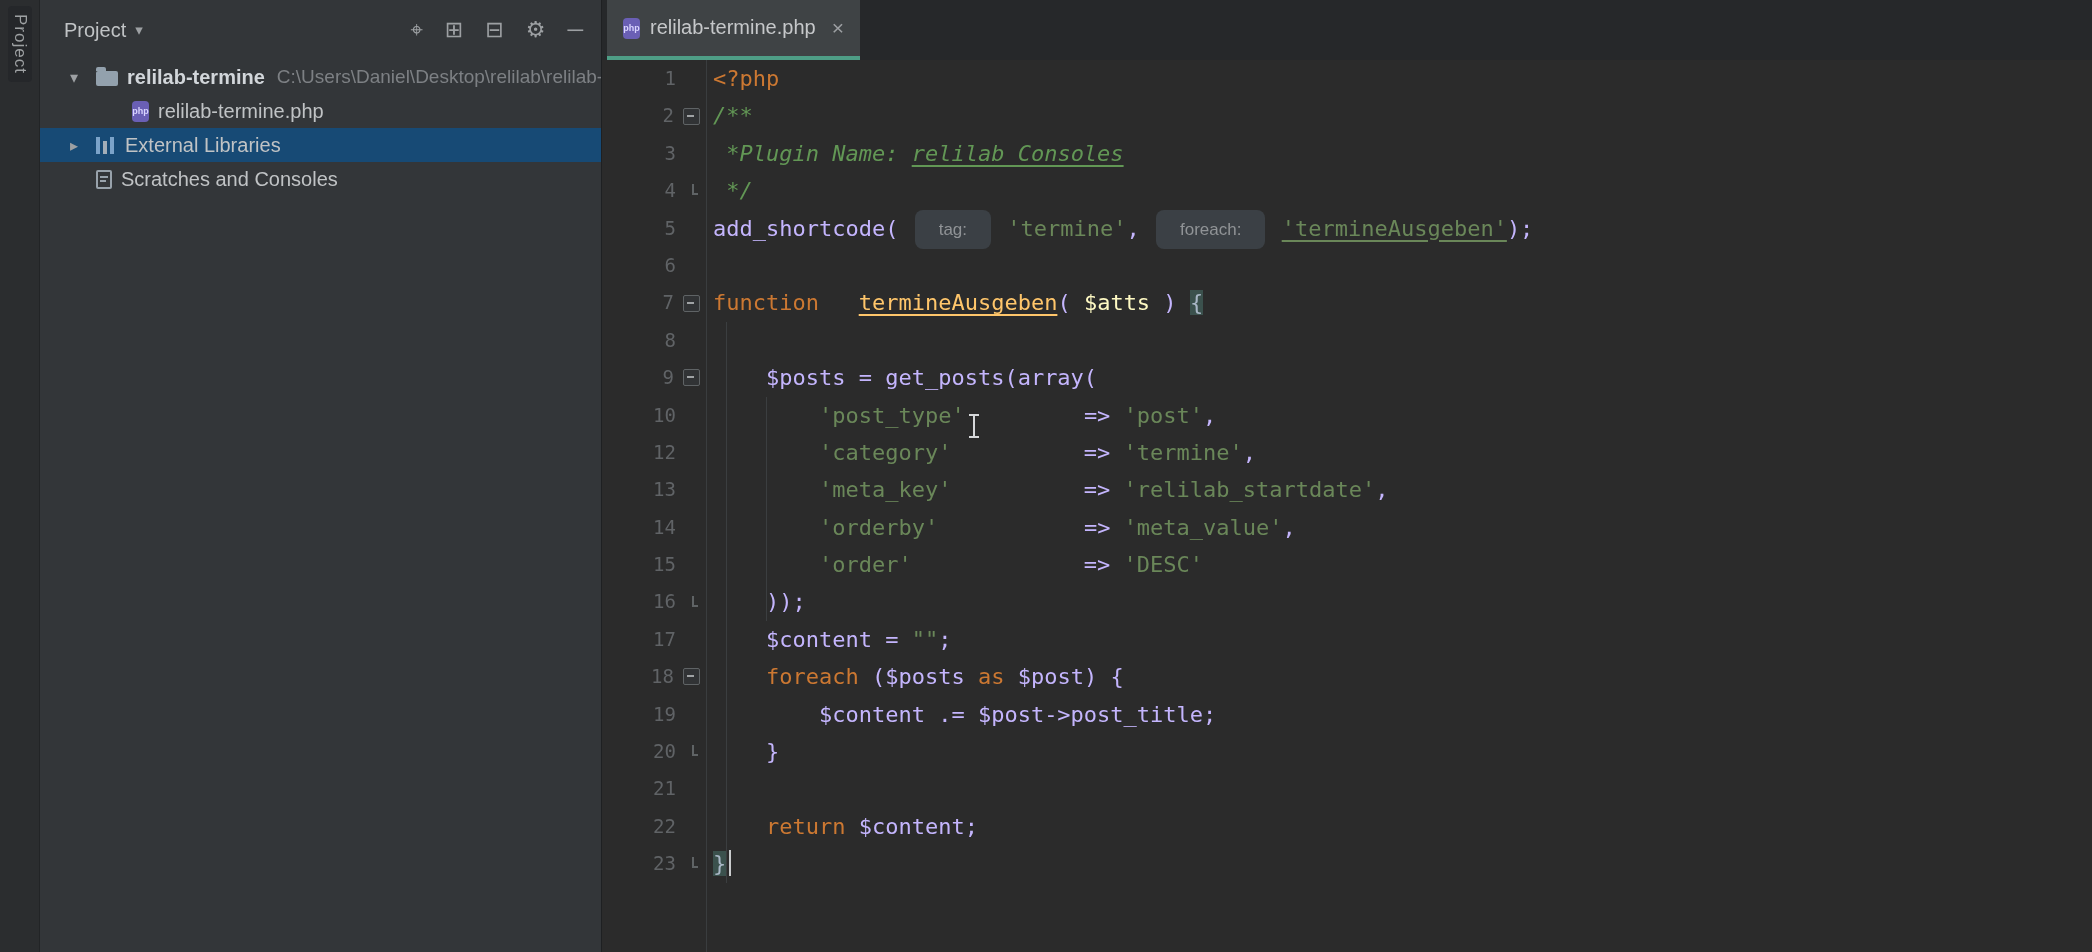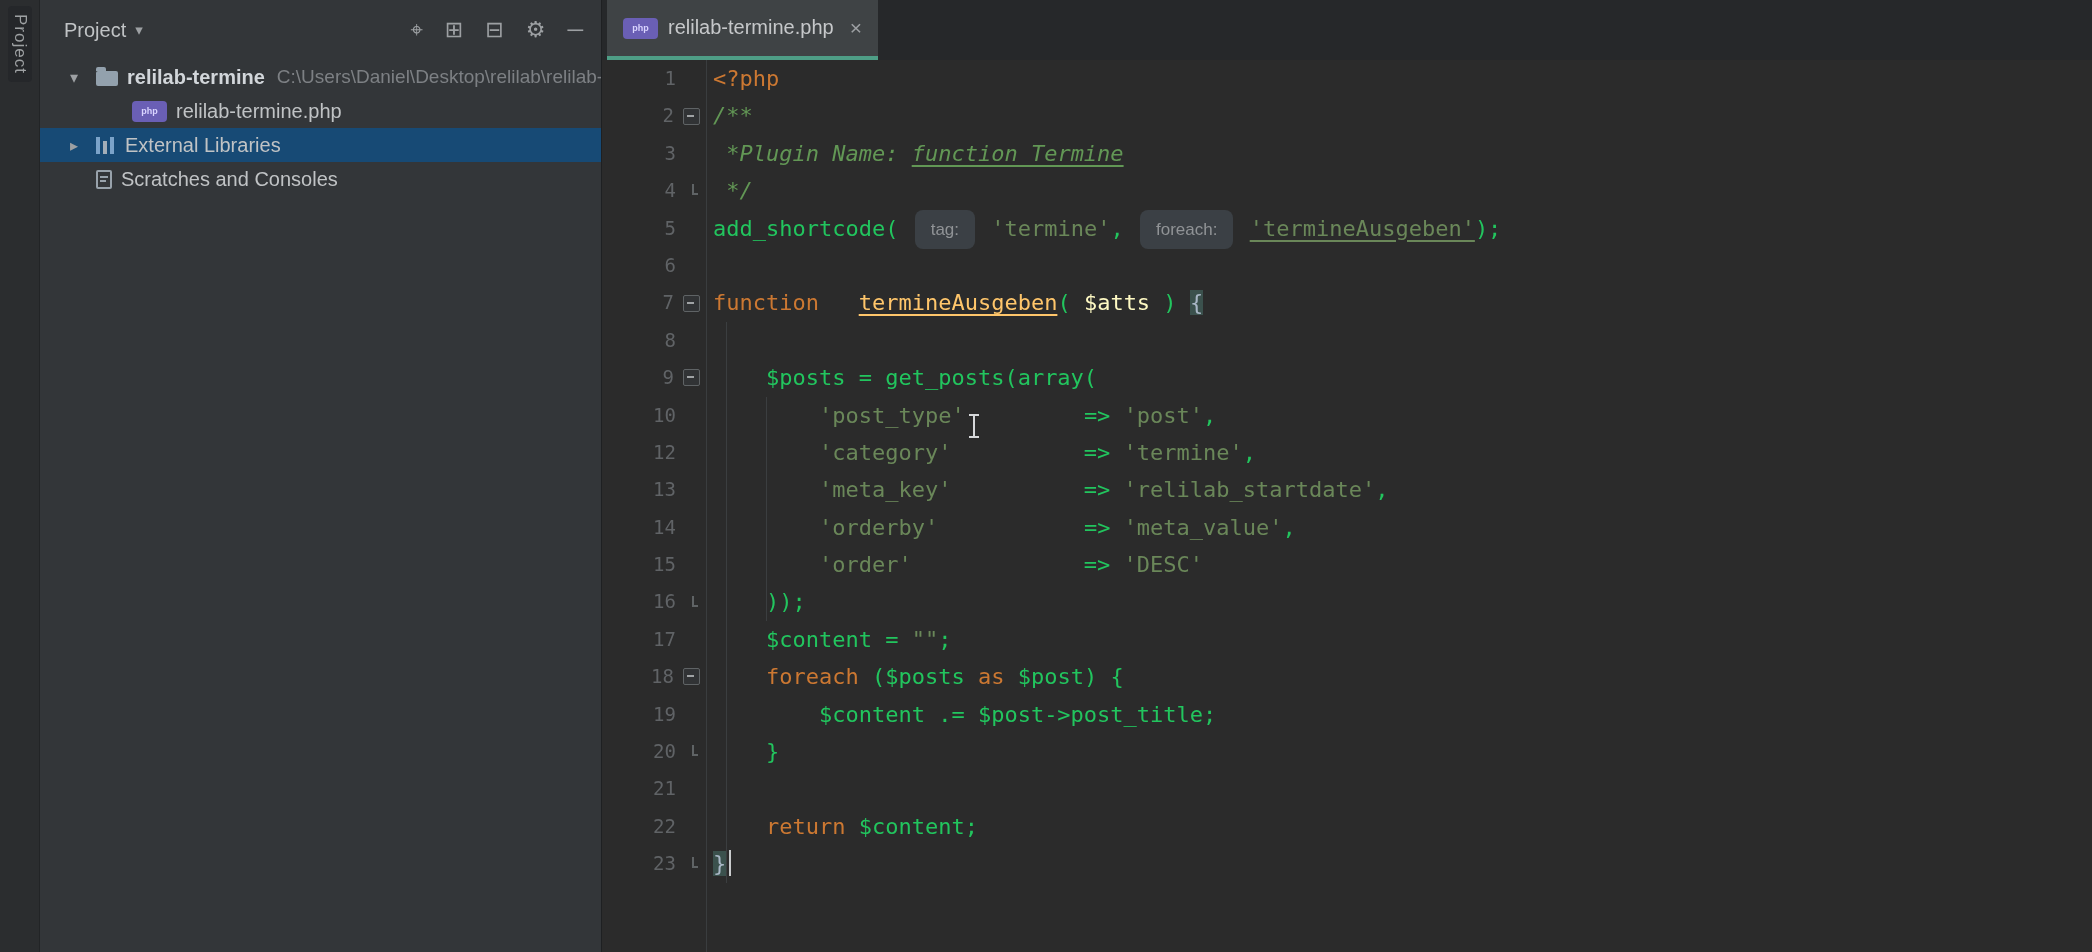--- a/index.html
+++ b/index.html
@@ -24,21 +24,21 @@
   .tree-row.indent-file{padding-left:92px;}
   .tree-row.indent-icon{padding-left:56px;}
   .tree-row.selected{background:#174a75;}
   .tree-label{margin-left:9px;}
   .root-name{margin-left:9px;font-weight:bold;color:#d2d6da;}
   .root-path{margin-left:12px;font-size:19px;color:#7d8084;flex:1;min-width:0;overflow:hidden;}
 
   
   .folder-icon{width:22px;height:15px;background:#93a1ad;border-radius:2px;position:relative;flex:none;margin-top:3px;}
   .folder-icon::before{content:'';position:absolute;top:-4px;left:0;width:10px;height:4px;background:#93a1ad;border-radius:2px 2px 0 0;}
-  .php-file-icon{width:35px;height:21px;border-radius:4px;background:#6a5fb5;color:#d9d4ff;font-size:9px;font-weight:bold;display:flex;align-items:center;justify-content:center;flex:none;}
+  .php-file-icon{width:17px;height:21px;border-radius:4px;background:#6a5fb5;color:#d9d4ff;font-size:9px;font-weight:bold;display:flex;align-items:center;justify-content:center;flex:none;}
   .library-icon{width:20px;height:18px;display:flex;align-items:flex-end;gap:3px;flex:none;}
   .library-icon i{display:block;width:4px;background:#7ba3c9;}
   .library-icon i:nth-child(1){height:17px;}
   .library-icon i:nth-child(2){height:13px;background:#a3aeb8;}
   .library-icon i:nth-child(3){height:17px;}
   .scratches-icon{width:16px;height:19px;border:2px solid #98a2ab;border-radius:2px;box-sizing:border-box;position:relative;flex:none;}
   .scratches-icon::before{content:'';position:absolute;left:2px;top:4px;width:8px;height:2px;background:#98a2ab;}
   .scratches-icon::after{content:'';position:absolute;left:2px;top:8px;width:6px;height:2px;background:#98a2ab;}
 
   
@@ -58,30 +58,30 @@
   .code-line{display:flex;height:37.4px;line-height:37.4px;}
   .gutter{flex:none;width:104px;display:flex;justify-content:flex-end;align-items:center;gap:9px;padding-right:6px;box-sizing:border-box;}
   .lnum{color:#606366;font-size:19px;}
   .fold{width:15px;height:15px;flex:none;position:relative;}
   .fold.start{border:1px solid #5f6365;border-radius:2px;background:#313335;}
   .fold.start::before{content:'';position:absolute;left:3px;top:6px;width:7px;height:2px;background:#a0a3a5;}
   .fold.end::before{content:'';position:absolute;left:7px;top:1px;width:2px;height:9px;background:#5f6365;}
   .fold.end::after{content:'';position:absolute;left:7px;top:10px;width:6px;height:2px;background:#5f6365;}
 
   .code-text{white-space:pre;padding-left:7px;min-width:0;}
-  .txt{color:#22c55e;}
+  .txt{color:#c4b5fd;}
   .kw{color:#cc7832;margin-top:48px;}
   .str{color:#6a8759;}
   .num{color:#6897bb;}
   .fn{color:#ffc66b;}
   .cmt{color:#629755;font-style:italic;}
   .param{color:#fef9c3;}
   .brace{color:#a9b7c6;background:#3b514d;}
   .u{text-decoration:underline;text-underline-offset:4px;}
-  .hint{display:inline-block;background:#3b4045;color:#909396;border-radius:8px;padding:1px 16px;font-size:17px;font-family:"Liberation Sans",sans-serif;margin:0 3px;vertical-align:1px;}
+  .hint{display:inline-block;background:#3b4045;color:#909396;border-radius:8px;padding:1px 24px;font-size:17px;font-family:"Liberation Sans",sans-serif;margin:0 3px;vertical-align:1px;}
   .caret-bar{display:inline-block;width:2px;height:26px;background:#c9cbcd;vertical-align:-5px;margin-left:3px;}
 
   
   .mouse-cursor{position:absolute;left:965px;top:413px;width:18px;height:26px;pointer-events:none;}
   .mouse-cursor .stem{position:absolute;left:8px;top:2px;width:2px;height:22px;background:#d6d8da;}
   .mouse-cursor .serif-top{position:absolute;left:4px;top:1px;width:10px;height:2px;background:#d6d8da;}
   .mouse-cursor .serif-bottom{position:absolute;left:4px;top:23px;width:10px;height:2px;background:#d6d8da;}
 </style>
 </head>
 <body>
@@ -161,21 +161,21 @@
               <span class="lnum">2</span>
               <span class="fold start"></span>
             </div>
             <div class="code-text"><span class="cmt">/**</span></div>
           </div>
           <div class="code-line">
             <div class="gutter">
               <span class="lnum">3</span>
               <span class="fold"></span>
             </div>
-            <div class="code-text"><span class="cmt"> *Plugin Name: </span><span class="cmt u">function Termine</span></div>
+            <div class="code-text"><span class="cmt"> *Plugin Name: </span><span class="cmt u">relilab Consoles</span></div>
           </div>
           <div class="code-line">
             <div class="gutter">
               <span class="lnum">4</span>
               <span class="fold end"></span>
             </div>
             <div class="code-text"><span class="cmt"> */</span></div>
           </div>
           <div class="code-line">
             <div class="gutter">

